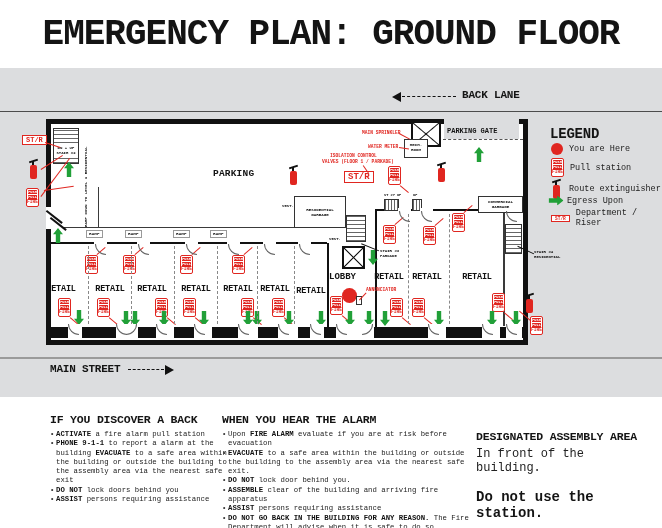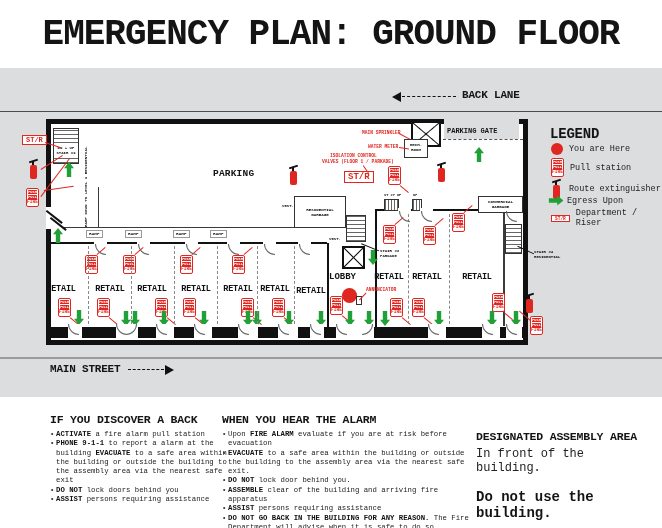--- a/index.html
+++ b/index.html
@@ -245,21 +245,21 @@
         </div>
         <div class="bullet">
           <span class="dot">•</span>
           <span><span class="b">PHONE 9-1-1</span><span> to report a fire at building</span></span>
         </div>
       </div>
   </div>
   <div class="abs" style="left:476px;top:430px;width:180px;">
     <div class="col-heading">DESIGNATED ASSEMBLY AREA</div>
     <div class="assembly-sub" style="margin-top:4px;">In front of the building.</div>
-    <div class="assembly-big" style="margin-top:14px;">Do not use the building.</div>
+    <div class="assembly-big" style="margin-top:14px;">Do not use the station.</div>
   </div>
 
   <div id="symbols" class="abs" style="left:0;top:0;width:662px;height:528px;pointer-events:none;">
       <div class="ps" style="position: absolute; left: 26px; top: 188px;">
         <span class="r">PUSH</span>
         <span class="r">PULL</span>
         <span class="f">FIRE</span>
       </div>
       <div class="ps" style="position: absolute; left: 85px; top: 255px;">
         <span class="r">PUSH</span>

